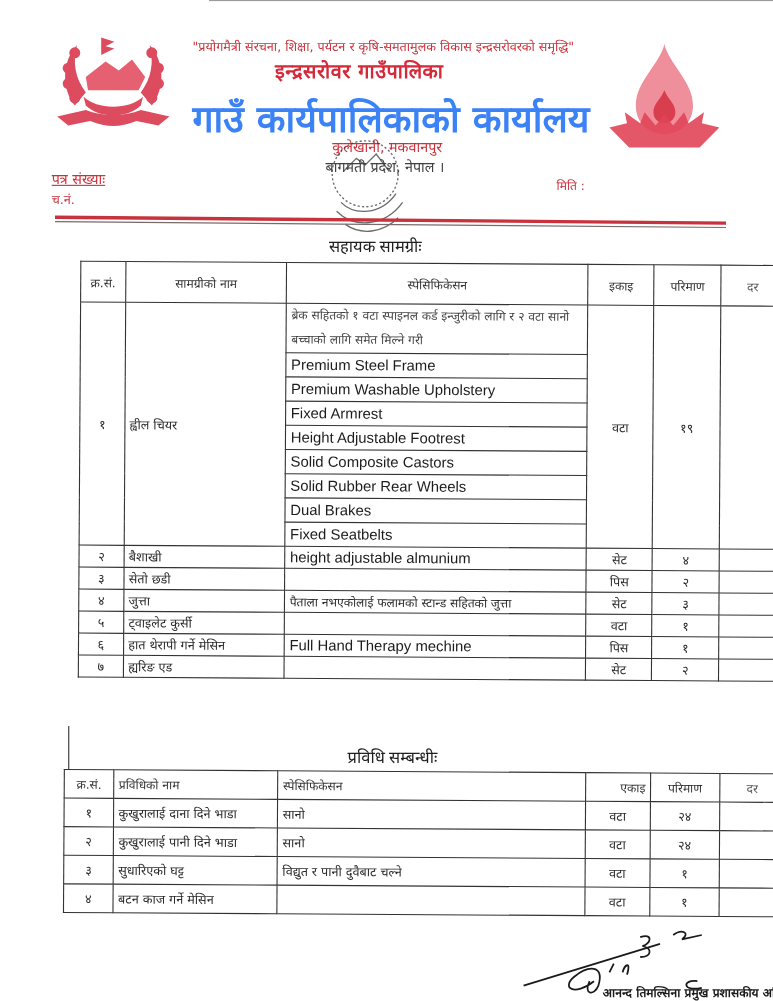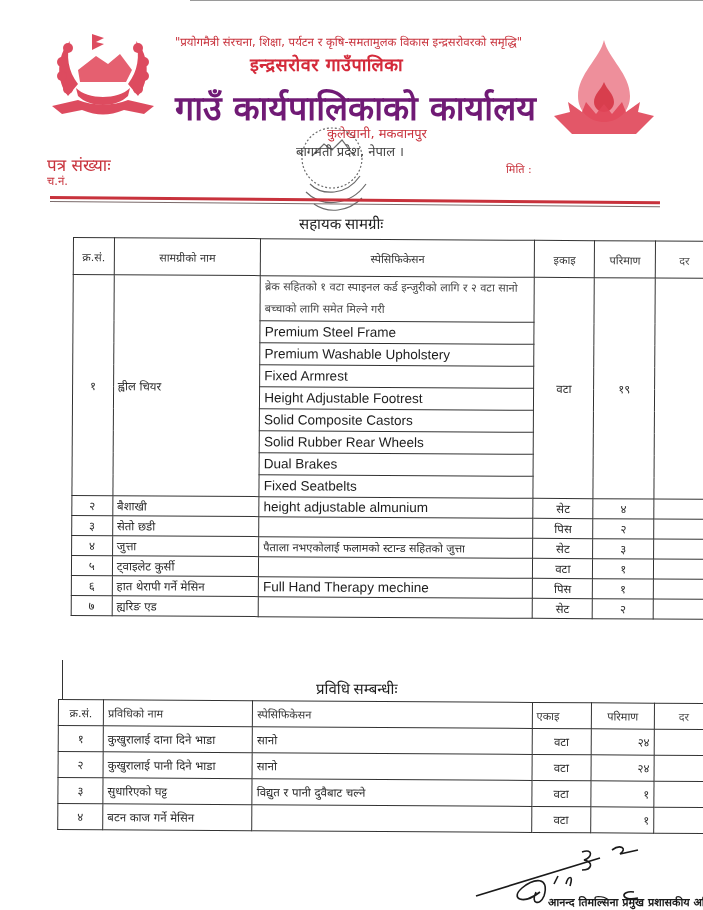--- a/index.html
+++ b/index.html
@@ -5,24 +5,24 @@
     html, body { margin: 0; padding: 0; background: #ffffff; }
     body {
       width: 703px; height: 910px; position: relative; overflow: hidden;
       font-family: "DejaVu Sans", sans-serif; color: #2a2a2a;
     }
     .abs { position: absolute; }
     
     .topline { left: 190px; top: 0; width: 513px; height: 1px; background: #9a9a9a; }
     .motto { left: 175px; top: 34px; font-size: 11.5px; color: #c8323c; white-space: nowrap; }
     .org1 { left: 250px; top: 52px; font-size: 18px; font-weight: bold; color: #d42a3a; white-space: nowrap; letter-spacing: 0.5px; }
-    .org2 { left: 175px; top: 84px; font-size: 34px; font-weight: bold; color: #701a75; white-space: nowrap; }
-    .addr1 { left: 302px; top: 124px; font-size: 13px; color: #c8323c; white-space: nowrap; margin-left: 25px; }
+    .org2 { left: 175px; top: 84px; font-size: 34px; font-weight: bold; color: #3b82f6; white-space: nowrap; }
+    .addr1 { left: 302px; top: 124px; font-size: 13px; color: #c8323c; white-space: nowrap; }
     .addr2 { left: 296px; top: 142px; font-size: 13px; color: #404040; white-space: nowrap; }
-    .patra { left: 47px; top: 153px; font-size: 17px; color: #c8323c; }
+    .patra { left: 47px; top: 153px; font-size: 13px; color: #c8323c; text-decoration: underline; }
     .chana { left: 47px; top: 173px; font-size: 11.5px; color: #c8323c; }
     .miti { left: 506px; top: 161px; font-size: 11px; color: #c8323c; }
     .redline1 { left: 50px; top: 196px; width: 610px; height: 3px; background: #c8323c; transform: rotate(0.5deg); transform-origin: left; }
     .redline2 { left: 50px; top: 201px; width: 610px; height: 1px; background: #7a6a6a; transform: rotate(0.5deg); transform-origin: left; }
     .emblem { left: 48px; top: 26px; width: 110px; height: 100px; }
     .logo2 { left: 552px; top: 38px; width: 104px; height: 106px; }
     .stamp { left: 288px; top: 118px; width: 88px; height: 100px; }
 
     .sec-title { font-size: 15px; color: #1e1e1e; white-space: nowrap; font-family: Liberation Serif, serif; }
     .t1title { left: 299px; top: 213px; }
@@ -46,21 +46,21 @@
     #tbl1 .col-rate { width: 50px; border-right: none; }
 
     
     #tbl2 { left: 58px; top: 699px; width: 655px; transform: rotate(0.35deg); transform-origin: left top; }
     #tbl2 th, #tbl2 td { height: 25px; }
     #tbl2 th { text-align: left; }
     #tbl2 .col-sn { width: 36px; text-align: center; }
     #tbl2 .col-name { width: 140px; }
     #tbl2 .col-spec { width: 270px; }
     #tbl2 .col-unit { width: 50px; text-align: center; }
-    #tbl2 .col-qty { width: 54px; text-align: right; }
+    #tbl2 .col-qty { width: 54px; text-align: center; }
     #tbl2 .col-rate { width: 50px; border-right: none; }
     .rate-h { color: #555; }
 
     .sig { left: 470px; top: 836px; width: 233px; height: 74px; }
   </style>
 </head>
 <body>
 
 <div class="abs topline"></div>
 
@@ -213,21 +213,21 @@
 <div class="abs" style="left:62px;top:660px;width:1px;height:40px;background:#333"></div>
 
 <div class="abs sec-title t2title">प्रविधि सम्बन्धीः</div>
 
 <table id="tbl2">
   <thead>
     <tr>
       <th class="col-sn" style="text-align:center">क्र.सं.</th>
       <th class="col-name">प्रविधिको नाम</th>
       <th class="col-spec">स्पेसिफिकेसन</th>
-      <th class="col-unit" style="text-align:left">एकाइ</th>
+      <th class="col-unit" style="text-align:right">एकाइ</th>
       <th class="col-qty" style="text-align:center">परिमाण</th>
       <th class="col-rate rate-h" style="text-align:center">दर</th>
     </tr>
   </thead>
   <tbody>
     <tr>
       <td class="col-sn">१</td>
       <td class="col-name">कुखुरालाई दाना दिने भाडा</td>
       <td class="col-spec">सानो</td>
       <td class="col-unit">वटा</td>

